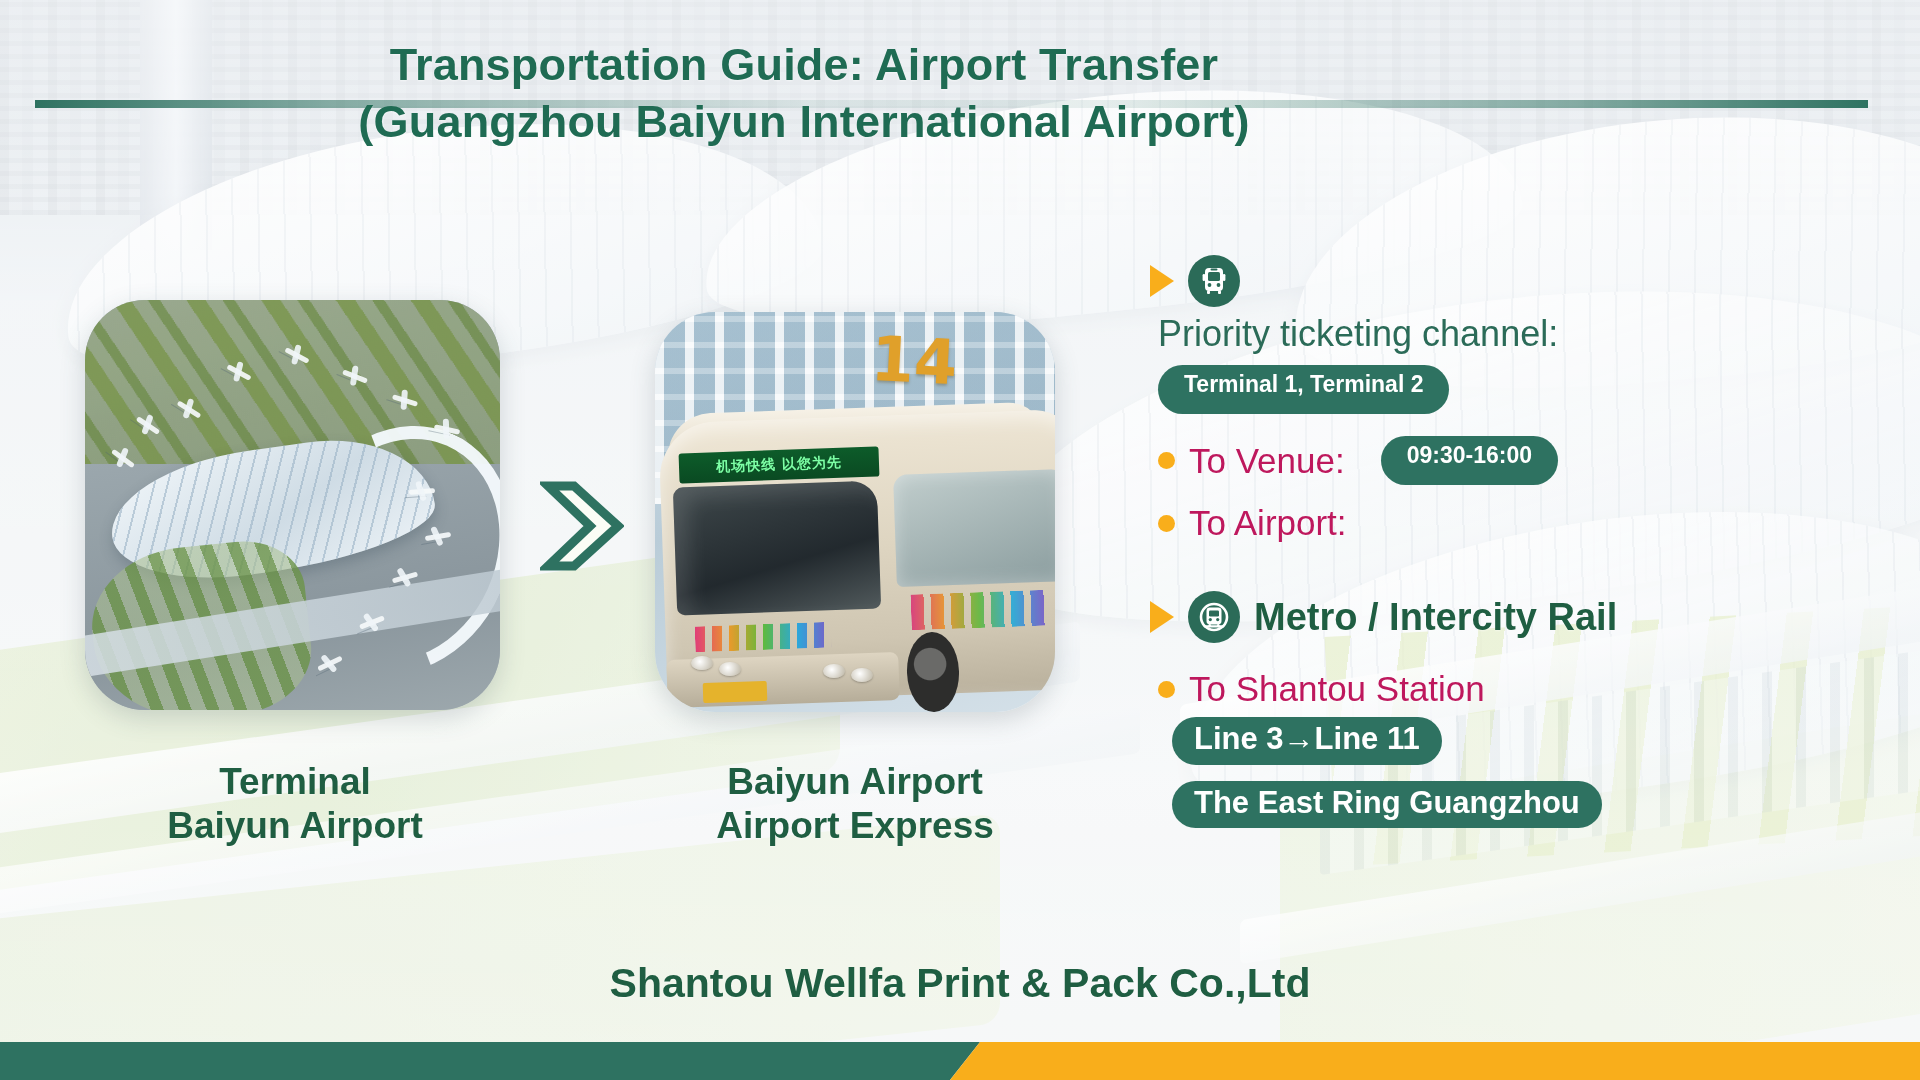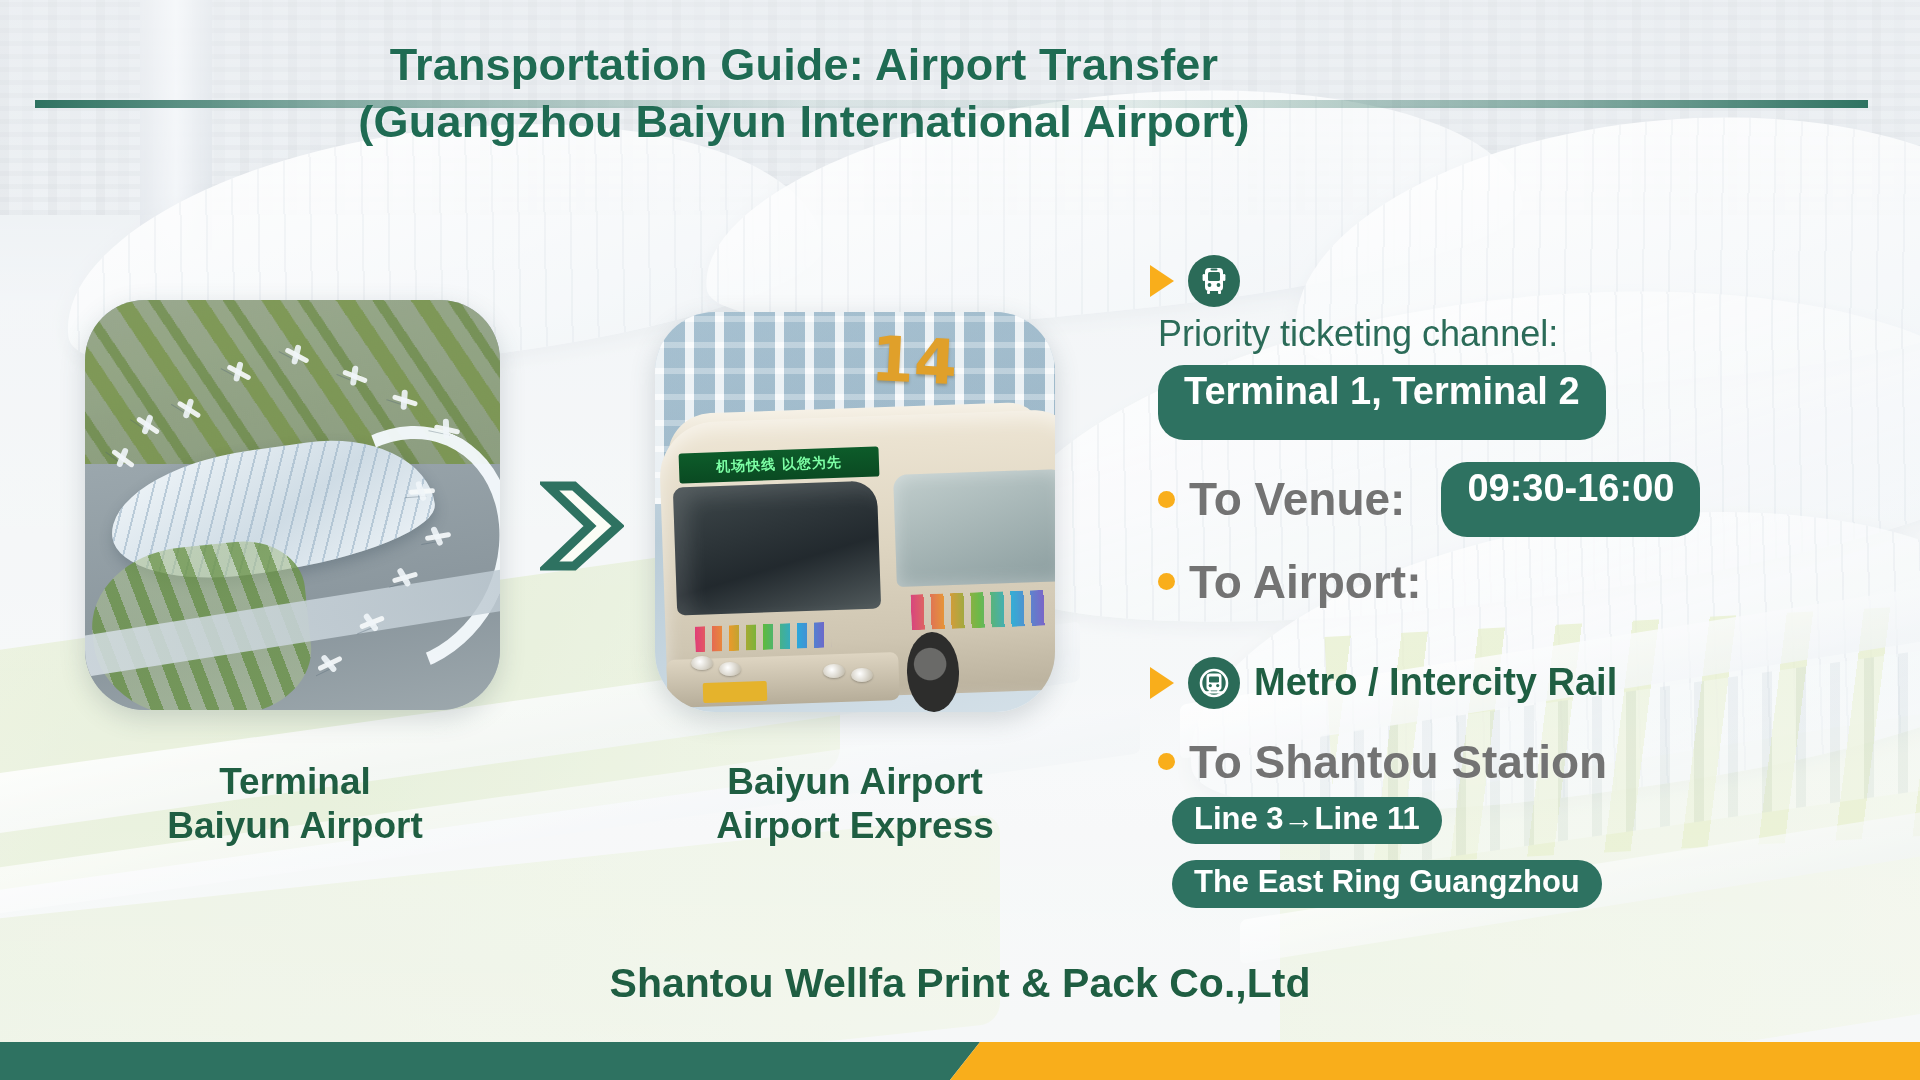--- a/index.html
+++ b/index.html
@@ -264,28 +264,28 @@
   .sec-title {
     font-size:38px; font-weight:bold; color:#1f5e42; white-space:nowrap;
     text-shadow:0 1px 2px rgba(255,255,255,.45);
   }
   .sub {
     margin-top:6px; font-size:36px; color:#2b6b58; font-weight:500;
     text-shadow:0 1px 2px rgba(255,255,255,.45);
   }
   .pill {
     display:inline-block; background:#2e7261; color:#ffffff;
-    font-size:38px; font-weight:bold; border-radius:26px;
-    padding:7px 26px 28px; white-space:nowrap; line-height:1.05;
+    font-size:23px; font-weight:bold; border-radius:26px;
+    padding:7px 26px 18px; white-space:nowrap; line-height:1.05;
   }
   .pill.small { font-size:31px; padding:6px 22px 9px; }
   .row { display:flex; align-items:center; gap:14px; }
   .dot { width:17px; height:17px; border-radius:50%; background:#f9ae1b; flex:0 0 auto; }
   .rowlbl {
-    font-size:46px; color:#737373; font-weight:700; white-space:nowrap;
+    font-size:35px; color:#be185d; font-weight:400; white-space:nowrap;
     text-shadow:0 1px 2px rgba(255,255,255,.45);
   }
 
   
   .company {
     position:absolute; left:0; top:960px; width:1920px; text-align:center;
     font-size:41px; font-weight:bold; color:#1f5e42; z-index:7;
     text-shadow:0 1px 2px rgba(255,255,255,.5);
   }
   .footbar { position:absolute; left:0; top:1042px; width:1920px; height:38px; z-index:8; }

